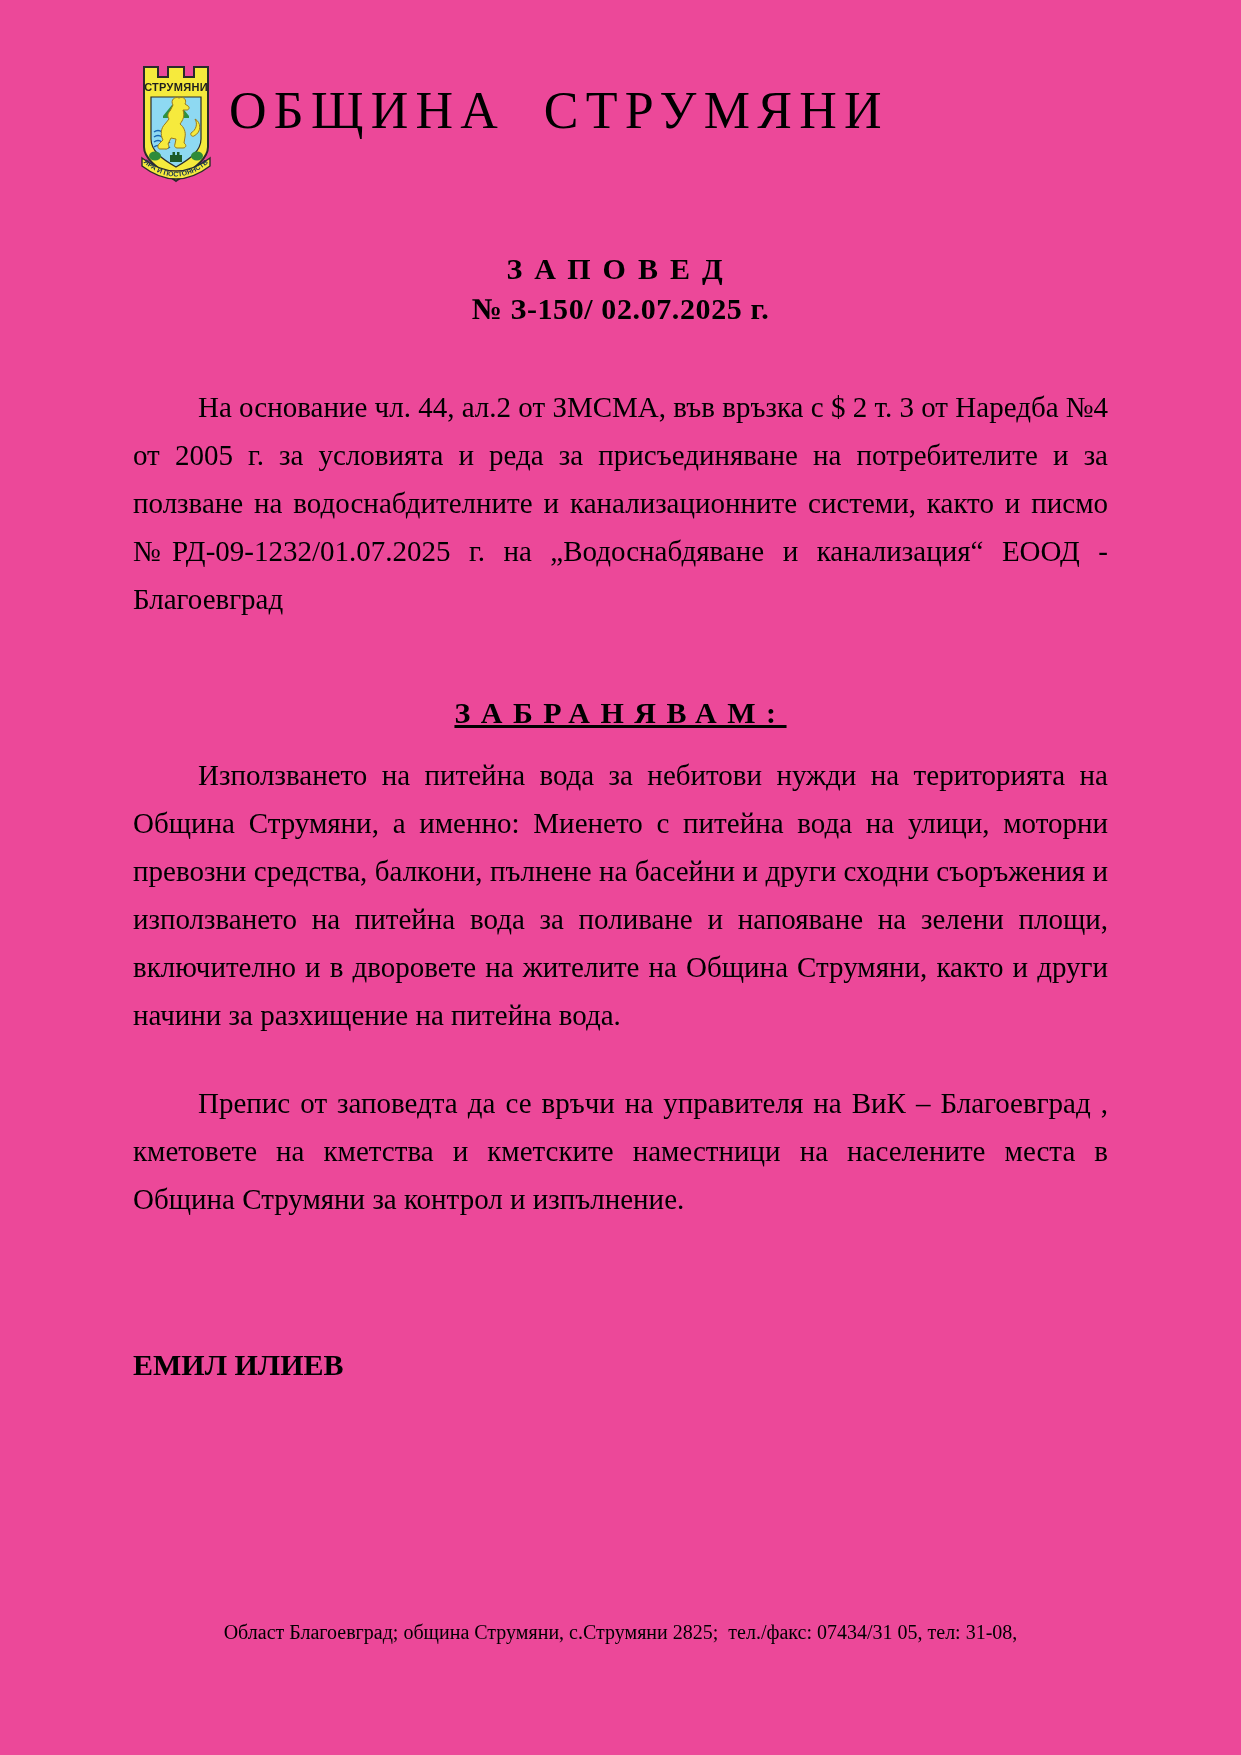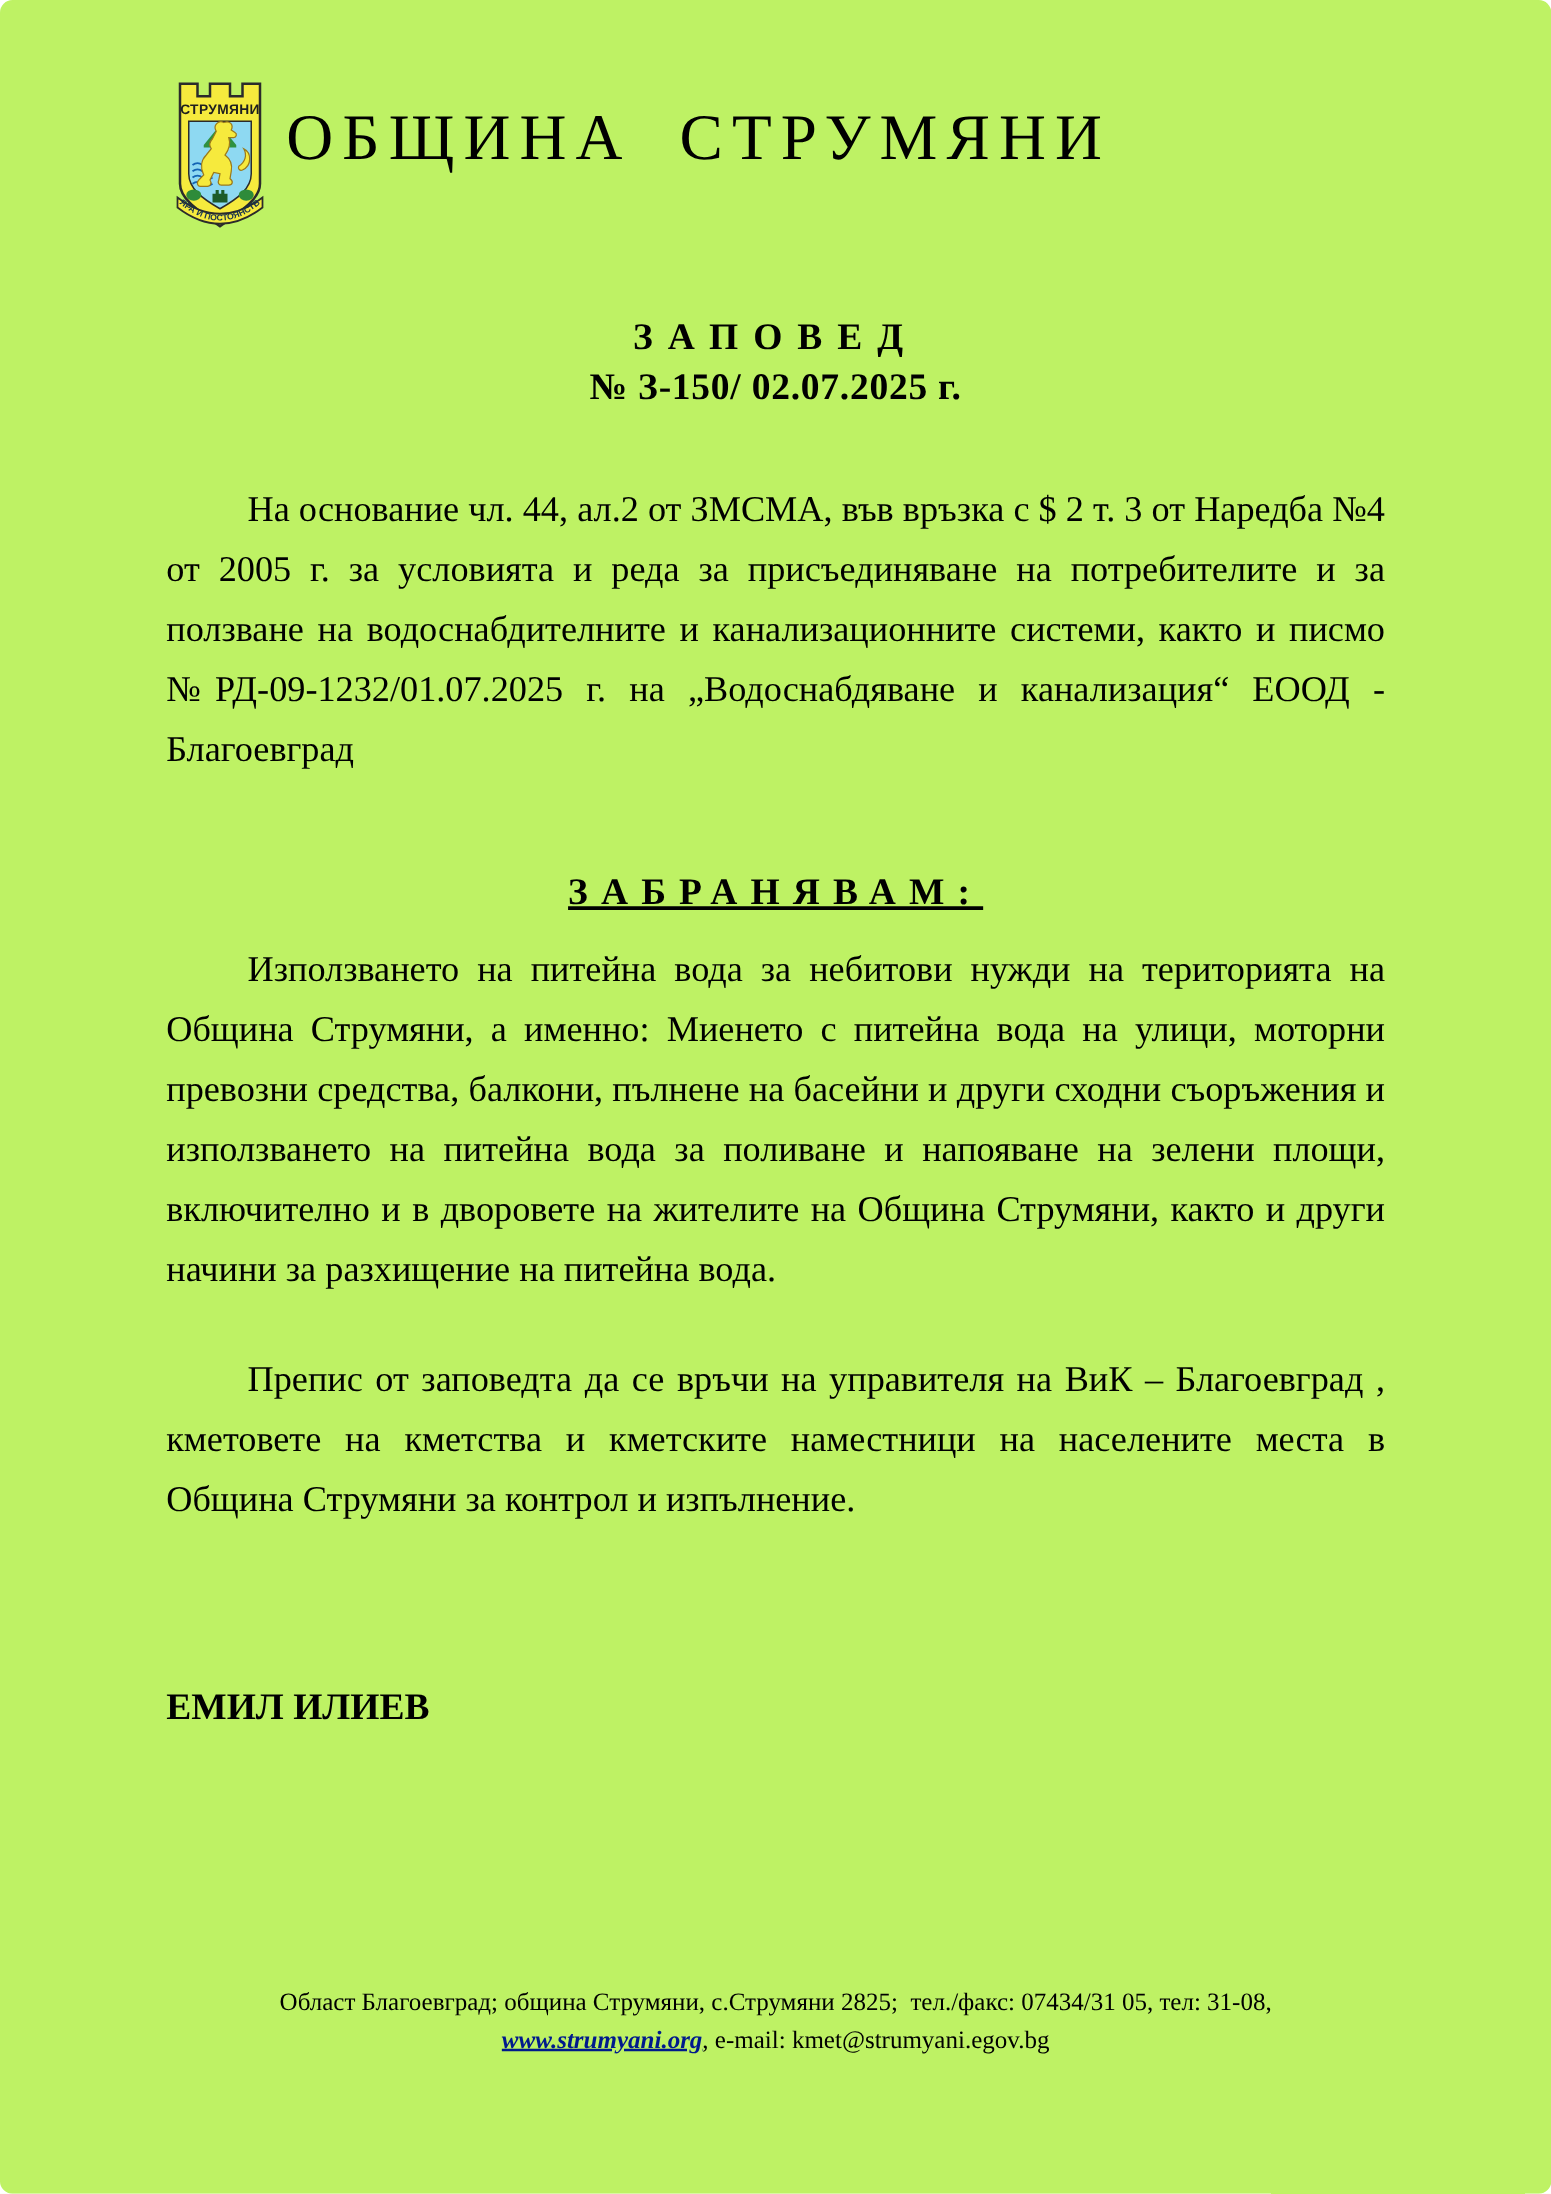--- a/index.html
+++ b/index.html
@@ -1,23 +1,22 @@
 <!DOCTYPE html>
 <html><head>
 <meta charset="utf-8">
 <style>
   html,body{margin:0;padding:0;background:#ffffff;}
   .page{
     position:relative;
     width:1241px;height:1755px;
-    background:#bef264;
+    background:#ec4899;
     font-family:"Liberation Serif", serif;
     color:#000;
     overflow:hidden;
-    border-radius:10px;
   }
   .content{padding:0 133px;}
   
   .header{display:flex;align-items:flex-start;padding-top:55px;}
   .logo-wrap{flex:0 0 auto;margin-left:4px;width:78px;}
   .muni-title{
     flex:1;text-align:left;padding-left:14px;margin-top:26px;
     font-size:52px;letter-spacing:0.14em;word-spacing:0.35em;
     white-space:nowrap;
   }
@@ -118,17 +117,14 @@
     <p class="para m4">Препис от заповедта да се връчи на управителя на ВиК – Благоевград , кметовете на кметства и кметските наместници на населените места в Община Струмяни за контрол и изпълнение.</p>
 
     <div class="sig">
       <div class="sig-name">ЕМИЛ ИЛИЕВ</div>
     </div>
 
   </div>
 
   <div class="footer">
     <div class="addr">Област Благоевград; община Струмяни, с.Струмяни 2825;  тел./факс: 07434/31 05, тел: 31-08,</div>
-    <div>
-      <a class="website" href="#">www.strumyani.org</a><span>, e-mail: kmet@strumyani.egov.bg</span>
-    </div>
   </div>
 </div>
 
 </body></html>

